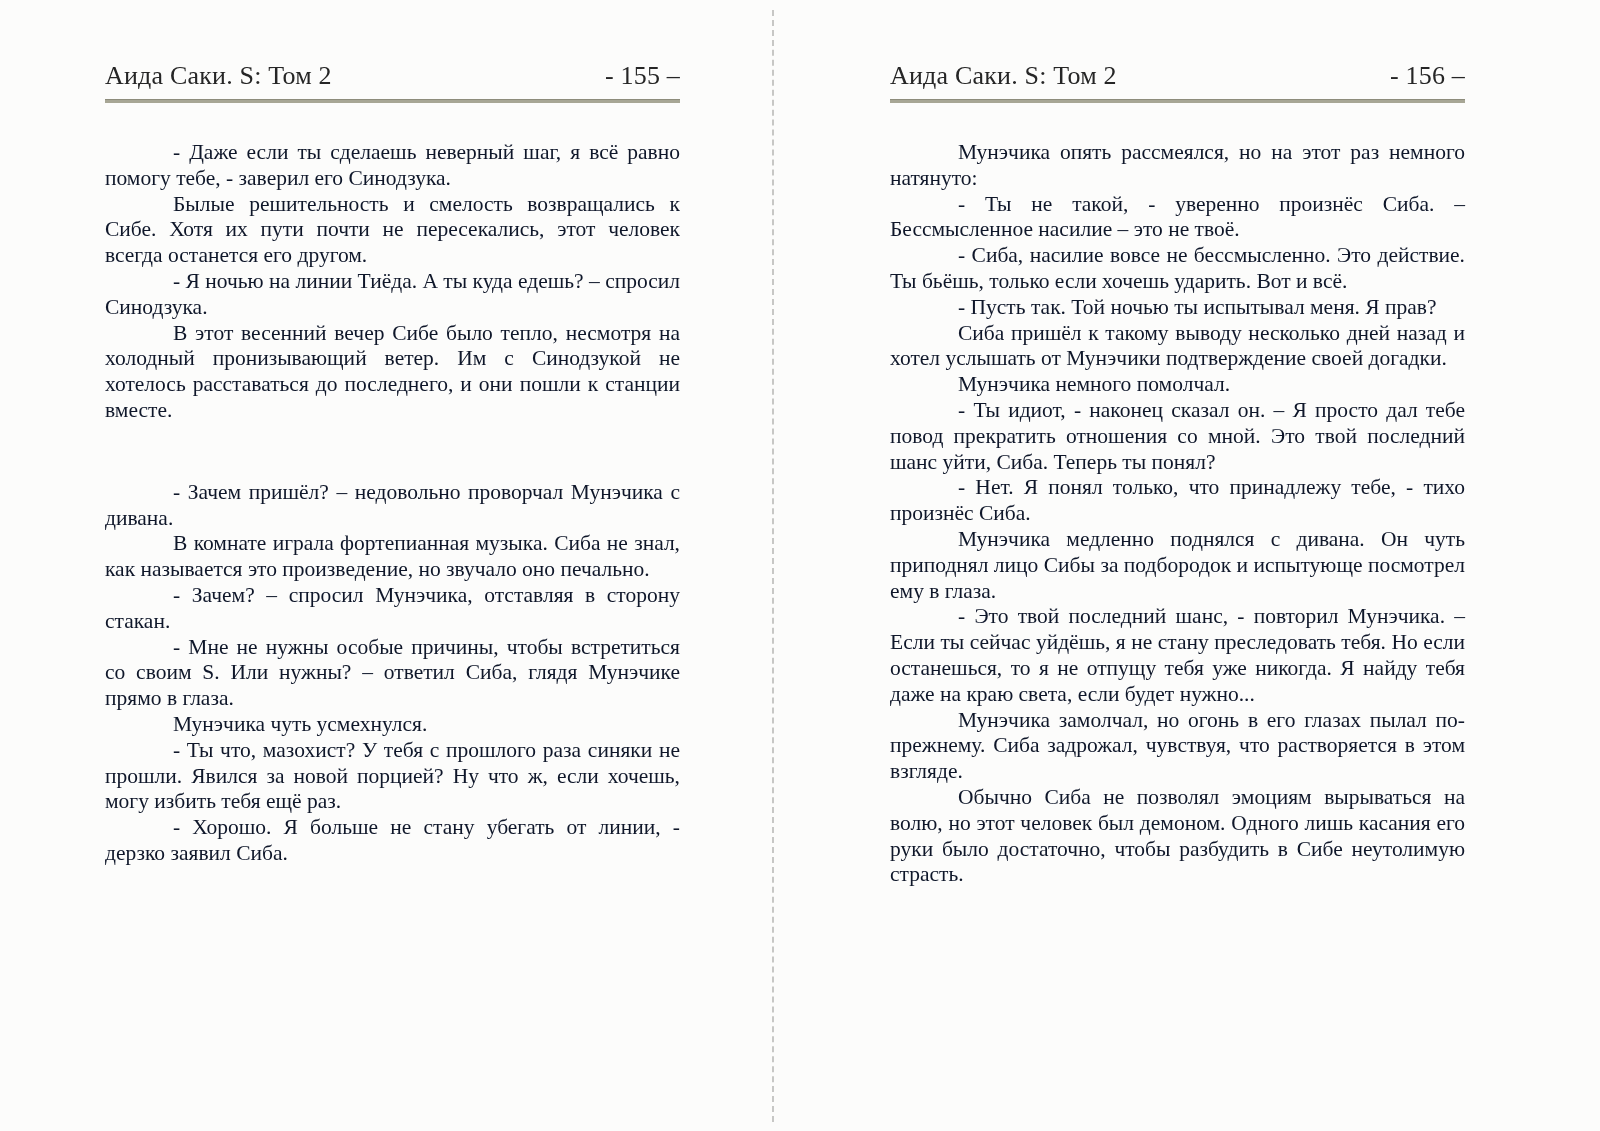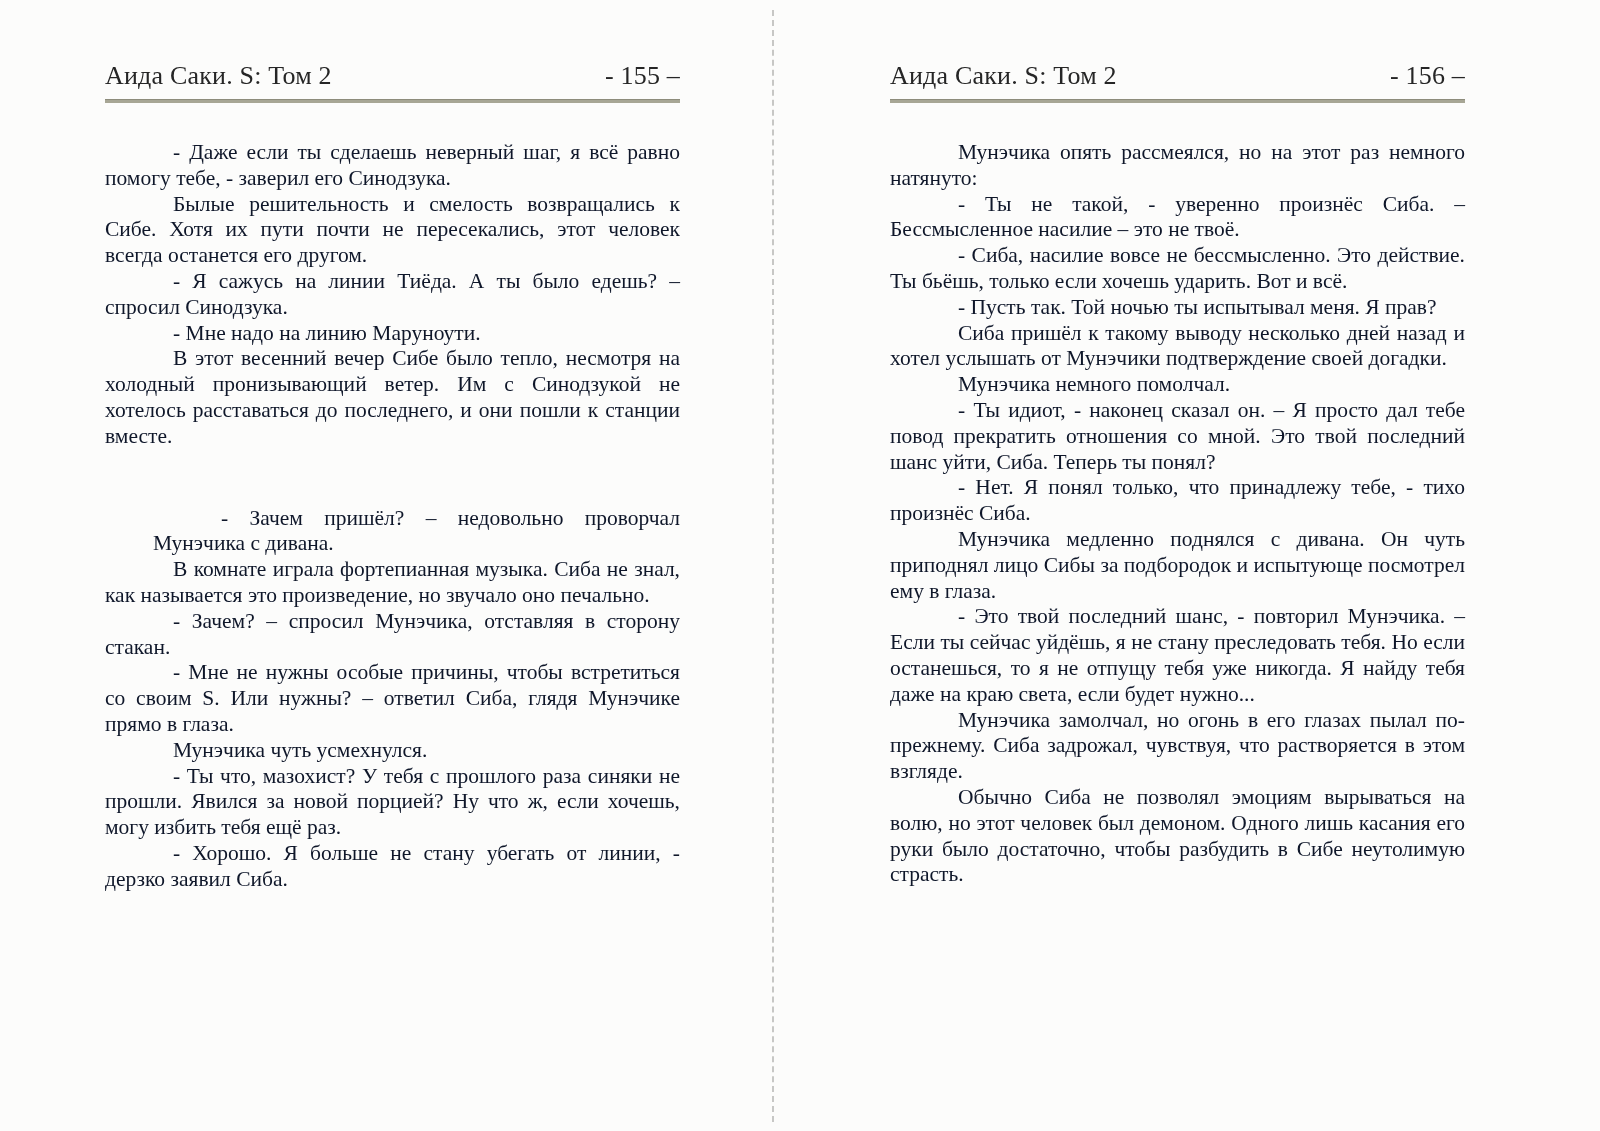--- a/index.html
+++ b/index.html
@@ -56,41 +56,39 @@
     line-height: 25.8px;
     color: #0f172a;
     text-align: justify;
   }
   .para {
     margin: 0;
     text-indent: 68px;
   }
   .para.scene-break {
     margin-top: 56px;
-    margin-left: 48px;
   }
 </style>
 </head>
 <body>
 
 <div class="spread">
 
   <div class="spread-divider"></div>
 
   <div class="page left">
     <div class="page-header">
       <span>Аида Саки. S: Том 2</span>
       <span>- 155 –</span>
     </div>
     <div class="header-rule"></div>
     <div class="page-body">
       <p class="para">- Даже если ты сделаешь неверный шаг, я всё равно помогу тебе, - заверил его Синодзука.</p>
       <p class="para">Былые решительность и смелость возвращались к Сибе. Хотя их пути почти не пересекались, этот человек всегда останется его другом.</p>
-      <p class="para">- Я сажусь на линии Тиёда. А ты было едешь? – спросил Синодзука.</p>
-      <p class="para">- Мне надо на линию Маруноути.</p>
+      <p class="para">- Я ночью на линии Тиёда. А ты куда едешь? – спросил Синодзука.</p>
       <p class="para">В этот весенний вечер Сибе было тепло,  несмотря на холодный пронизывающий ветер. Им с Синодзукой не хотелось расставаться до последнего, и они пошли к станции вместе.</p>
       <p class="para scene-break">- Зачем пришёл? – недовольно проворчал Мунэчика с дивана.</p>
       <p class="para">В комнате играла фортепианная музыка. Сиба не знал, как называется это произведение, но звучало оно печально.</p>
       <p class="para">- Зачем? – спросил Мунэчика, отставляя в сторону стакан.</p>
       <p class="para">- Мне не нужны особые причины, чтобы встретиться со своим S. Или нужны? – ответил Сиба, глядя Мунэчике прямо в глаза.</p>
       <p class="para">Мунэчика чуть усмехнулся.</p>
       <p class="para">- Ты что, мазохист? У тебя с прошлого раза синяки не прошли. Явился за новой порцией? Ну что ж, если хочешь, могу избить тебя ещё раз.</p>
       <p class="para">- Хорошо. Я больше не стану убегать от линии, - дерзко заявил Сиба.</p>
     </div>
   </div>

